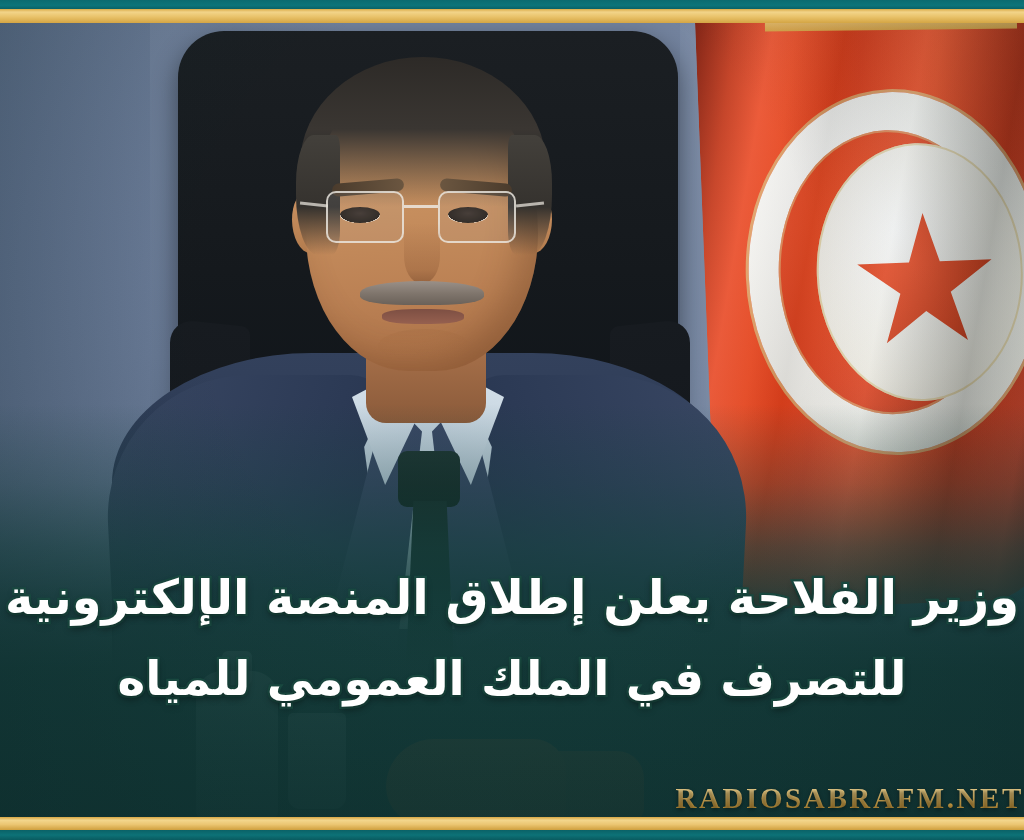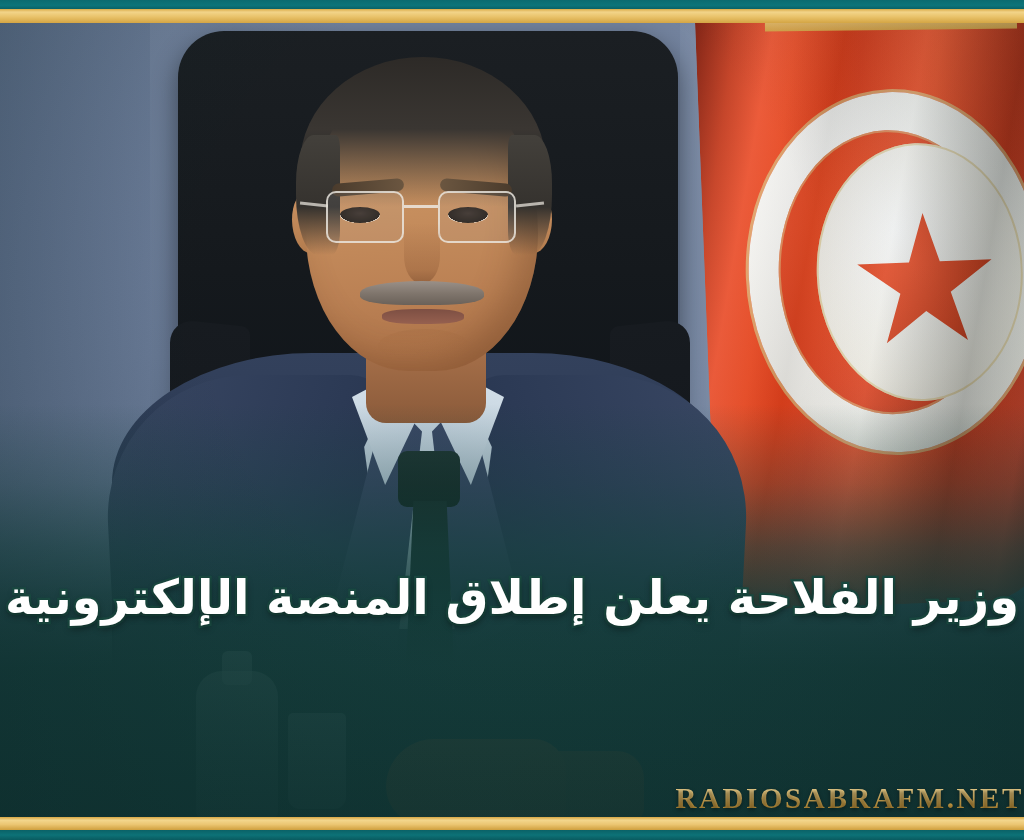--- a/index.html
+++ b/index.html
@@ -457,20 +457,21 @@
     <div class="glass"></div>
     <div class="hand"></div>
     <div class="hand2"></div>
 
     <div class="scrim"></div>
     <div class="scrim-vignette"></div>
   </div>
 
   <div class="headline">
     <div class="hl-line hl-line-1">وزير الفلاحة يعلن إطلاق المنصة الإلكترونية</div>
+    <div class="hl-line hl-line-2">للتصرف في الملك العمومي للمياه</div>
   </div>
 
   <div class="watermark">
     <span>RADIOSABRAFM.NET</span>
   </div>
 
   <div class="band-teal-top"></div>
   <div class="band-gold-top"></div>
   <div class="band-gold-bottom"></div>
   <div class="band-teal-bottom"></div>

